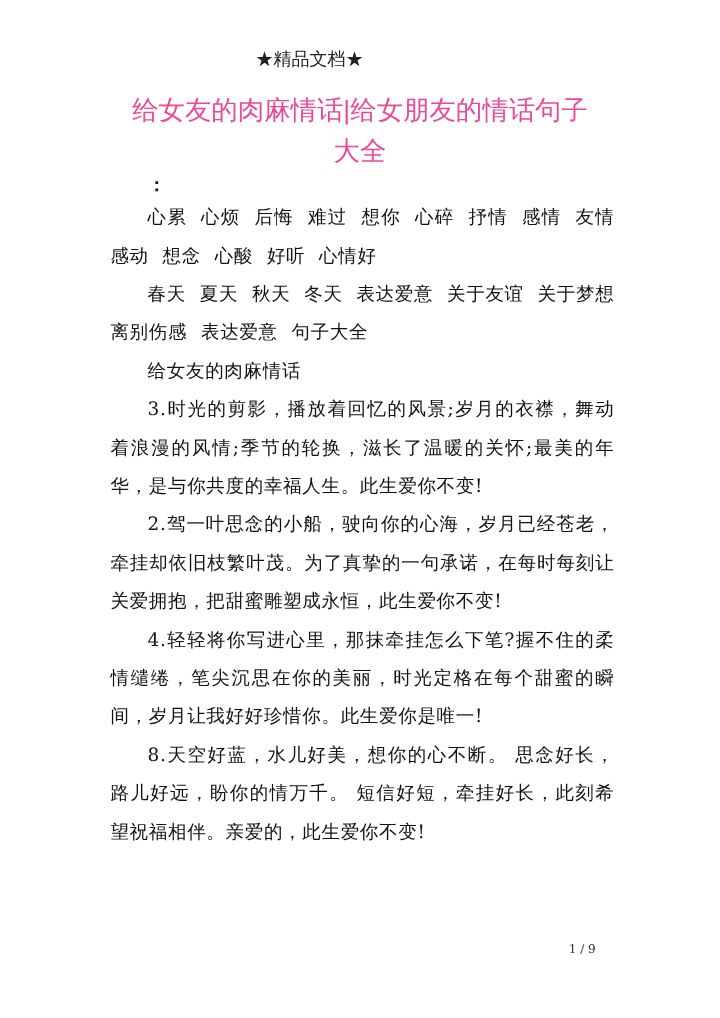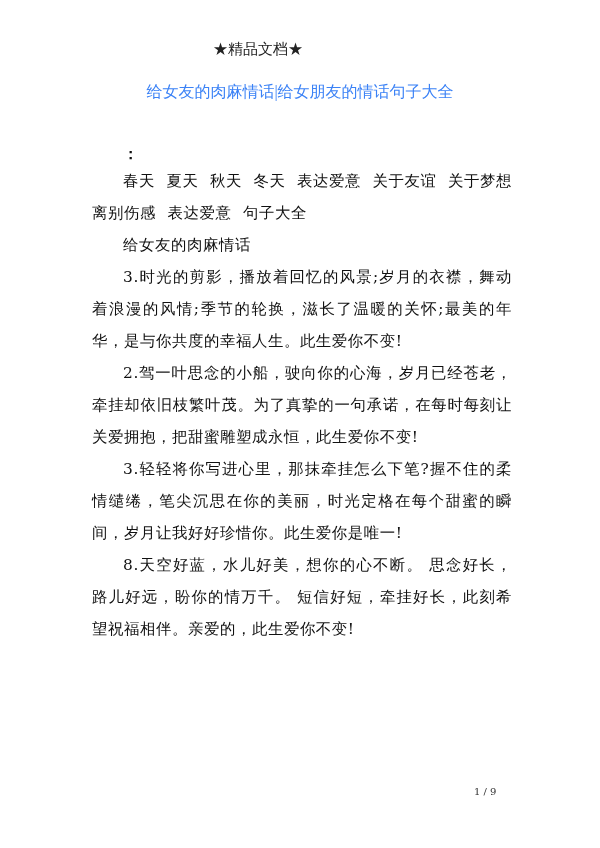--- a/index.html
+++ b/index.html
@@ -7,22 +7,22 @@
       width: 600px; height: 848px; position: relative; overflow: hidden;
       font-family: "DejaVu Serif", "Liberation Serif", serif;
       color: #111111;
     }
     .header {
       position: absolute; top: 40px; left: 0; width: 516px;
       text-align: center; font-size: 15px; color: #222;
     }
     .title {
       position: absolute; top: 75px; left: 100px; width: 400px;
-      text-align: center; font-size: 16px; line-height: 34px; color: #3b82f6;
-      font-family: Liberation Serif, serif;
+      text-align: center; font-size: 22px; line-height: 34px; color: #ec4899;
+      font-family: Liberation Sans, sans-serif;
     }
     .page {
       position: absolute; top: 143px; left: 92px; width: 420px;
       font-size: 15.4px; line-height: 32px; letter-spacing: 0.6px;
     }
     .page p { margin: 0; text-indent: 31px; text-align: justify; }
     .page p.colon { text-indent: 31px; font-weight: bold; line-height: 22px; margin-bottom: 0; }
     .tags { word-spacing: 6px; }
     .footer {
       position: absolute; top: 786px; left: 474px;
@@ -32,21 +32,22 @@
   </style>
 </head>
 <body>
 
 <div class="header">★精品文档★</div>
 
 <div class="title">给女友的肉麻情话|给女朋友的情话句子大全</div>
 
 <div class="page">
   <p class="colon">：</p>
+  <p class="tags">心累 心烦 后悔 难过 想你 心碎 抒情 感情 友情 感动 想念 心酸 好听 心情好</p>
   <p class="tags">春天  夏天  秋天  冬天  表达爱意  关于友谊  关于梦想 离别伤感 表达爱意 句子大全</p>
   <p>给女友的肉麻情话</p>
   <p>3.时光的剪影，播放着回忆的风景;岁月的衣襟，舞动着浪漫的风情;季节的轮换，滋长了温暖的关怀;最美的年华，是与你共度的幸福人生。此生爱你不变!</p>
   <p>2.驾一叶思念的小船，驶向你的心海，岁月已经苍老，牵挂却依旧枝繁叶茂。为了真挚的一句承诺，在每时每刻让关爱拥抱，把甜蜜雕塑成永恒，此生爱你不变!</p>
-  <p>3.轻轻将你写进心里，那抹牵挂怎么下笔?握不住的柔情缱绻，笔尖沉思在你的美丽，时光定格在每个甜蜜的瞬间，岁月让我好好珍惜你。此生爱你是唯一!</p>
+  <p>4.轻轻将你写进心里，那抹牵挂怎么下笔?握不住的柔情缱绻，笔尖沉思在你的美丽，时光定格在每个甜蜜的瞬间，岁月让我好好珍惜你。此生爱你是唯一!</p>
   <p>8.天空好蓝，水儿好美，想你的心不断。  思念好长，路儿好远，盼你的情万千。  短信好短，牵挂好长，此刻希望祝福相伴。亲爱的，此生爱你不变!</p>
 </div>
 
 <div class="footer">1 / 9</div>
 
 </body></html>

